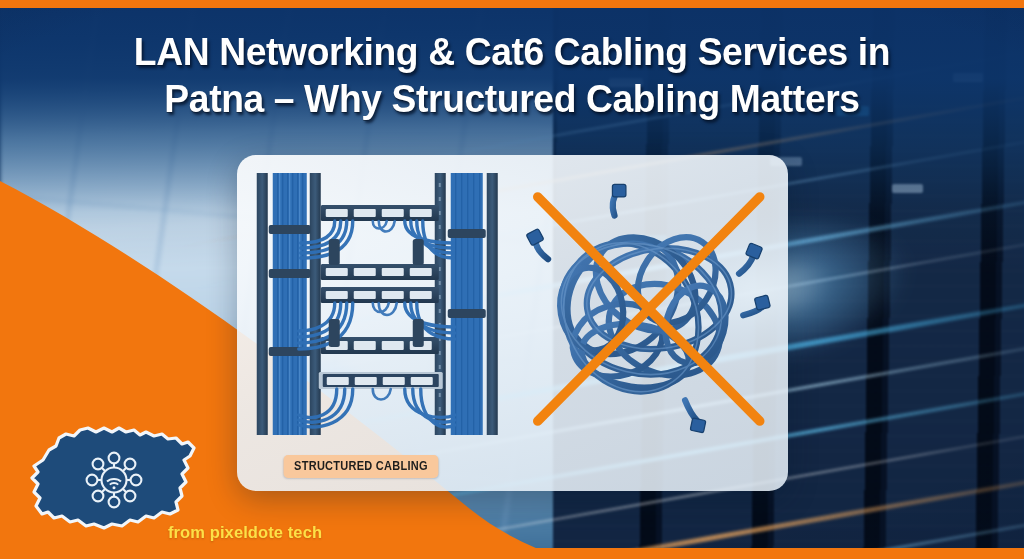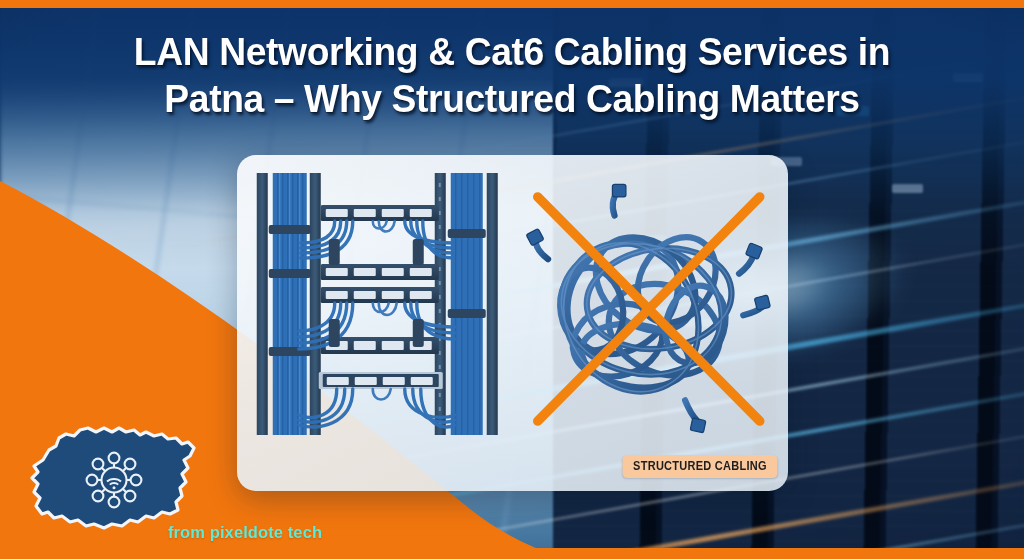--- a/index.html
+++ b/index.html
@@ -137,21 +137,21 @@
 
   
   .mess-art{position:absolute;left:6px;right:10px;top:24px;bottom:52px;}
   .mess-art svg{display:block;width:100%;height:100%;}
 
   
   .caption-row{
     position:absolute;left:0;right:0;bottom:13px;
     display:flex;z-index:5;
   }
-  .caption-cell{flex:1 1 50%;display:flex;justify-content:flex-end;}
+  .caption-cell{flex:1 1 50%;display:flex;justify-content:flex-start;padding-left:36px;}
   .badge{
     background:#f9c89c;
     color:#1d1d1d;
     font-family:"Liberation Sans",sans-serif;
     font-weight:700;
     font-size:12.5px;
     letter-spacing:.3px;
     padding:4px 12px 5px;
     border-radius:5px;
     transform:scaleX(.88);
@@ -159,21 +159,21 @@
     box-shadow:0 1px 2px rgba(30,40,60,.18);
   }
 
   
   .logo{position:absolute;left:26px;top:408px;width:176px;height:126px;z-index:26;}
   .logo svg{display:block;width:100%;height:100%;}
 
   
   .brand{
     position:absolute;left:168px;top:523px;z-index:27;
-    color:#5eead4;
+    color:#fde047;
     font-family:"Liberation Sans",sans-serif;
     font-weight:700;
     font-size:16.5px;
     letter-spacing:.1px;
     text-shadow:0 1px 2px rgba(120,55,5,.35);
     text-align:right;
   }
 </style>
 </head>
 <body>

